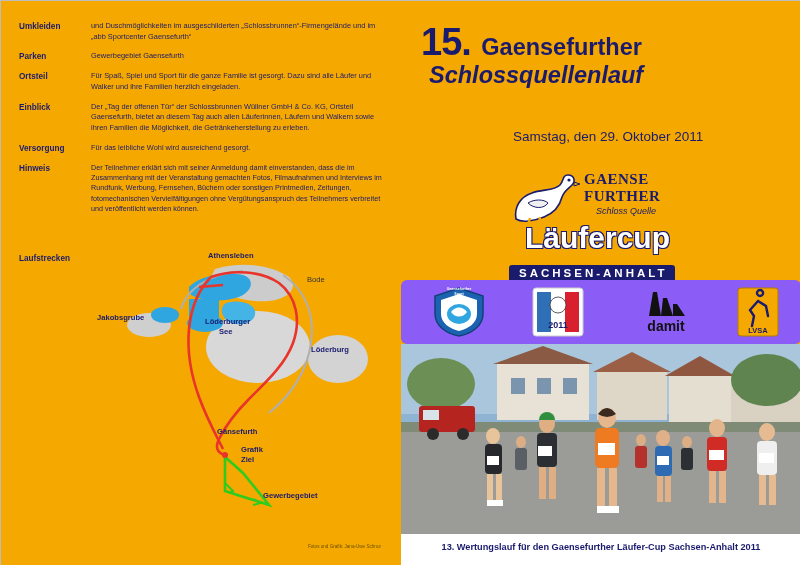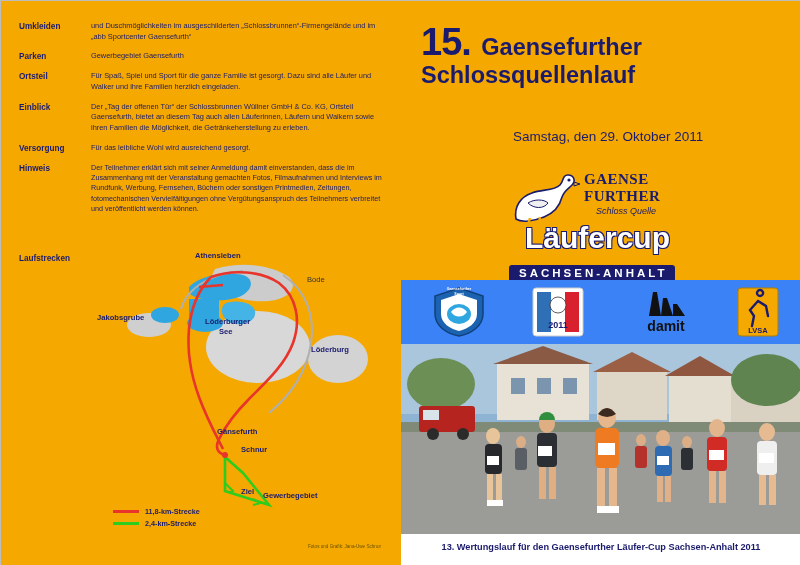--- a/index.html
+++ b/index.html
@@ -113,21 +113,22 @@
   .lcup-band {
     margin-top:12px; background:#1b1b6e; color:#ffffff;
     font-size:11.5px; font-weight:bold; letter-spacing:3px;
     padding:2px 8px 3px 10px; display:inline-block;
     border-radius:3px;
   }
 
   
   .sponsors {
     position:absolute; left:400px; top:279px; width:400px; height:64px;
-    background:#3b82f6;
+    background:#8b5cf6;
+    border-radius:6px;
   }
   .spon { position:absolute; top:6px; }
   .spon-badge {
     left:30px; width:56px; height:52px;
   }
   .spon-2011 { left:130px; width:54px; height:52px; }
   .spon-adidas { left:226px; width:78px; height:48px; }
   .spon-lvsa { left:335px; width:44px; height:52px; }
 
   .adidas-word {
@@ -205,54 +206,44 @@
         <path d="M118,30 C104,44 98,62 96,82 C94,104 98,128 106,150 C114,172 124,190 130,202" stroke="#e8342a" stroke-width="2.6" fill="none"></path>
         <path d="M106,40 L130,38" stroke="#e8342a" stroke-width="2.6" fill="none"></path>
 
         <path d="M132,210 L132,244 L176,258 L150,226 Z" stroke="#2ecc1e" stroke-width="2.6" fill="none"></path>
         <path d="M132,236 L140,244 L136,246" stroke="#2ecc1e" stroke-width="2" fill="none"></path>
         <path d="M160,252 L168,256 L160,258" stroke="#2ecc1e" stroke-width="2" fill="none"></path>
 
         <circle cx="132" cy="208" r="3" fill="#e8342a"></circle>
       </svg>
 
-      <div class="map-label" style="left:102px; top:4px;">Athensleben</div>
+      <div class="map-label" style="left:115px; top:4px;">Athensleben</div>
       <div class="map-label" style="left:4px; top:66px;">Jakobsgrube</div>
       <div class="map-label" style="left:112px; top:70px;">Löderburger</div>
       <div class="map-label" style="left:126px; top:80px;">See</div>
       <div class="map-label" style="left:218px; top:98px;">Löderburg</div>
       <div class="map-label" style="left:124px; top:180px;">Gänsefurth</div>
-      <div class="map-label" style="left:148px; top:198px;">Schnur</div>
-      <div class="map-label" style="left:148px; top:208px;margin-top:32px;">Ziel</div>
+      <div class="map-label" style="left:148px; top:198px;">Grafik</div>
+      <div class="map-label" style="left:148px; top:208px;">Ziel</div>
       <div class="map-label" style="left:170px; top:244px;">Gewerbegebiet</div>
       <div class="map-label plain" style="left:214px; top:28px;">Bode</div>
 
-      <div class="legend">
-        <div class="legend-row">
-          <span class="legend-line" style="background:#e8342a;"></span>
-          <span class="legend-text">11,8-km-Strecke</span>
-        </div>
-        <div class="legend-row">
-          <span class="legend-line" style="background:#2ecc1e;"></span>
-          <span class="legend-text">2,4-km-Strecke</span>
-        </div>
-      </div>
 
       <div class="credit">Fotos und Grafik: Jana-Uwe Schnur</div>
     </div>
   </div>
 
   <div class="right">
 
     <div class="title-area">
       <span class="num15">15.</span>
       <span class="title-lines">
         <div class="title-l1">Gaensefurther</div>
       </span>
-      <div class="title-l2" style="margin-left:0;">Schlossquellenlauf</div>
+      <div class="title-l2" style="margin-left:8px;font-style:italic;">Schlossquellenlauf</div>
     </div>
 
     <div class="subtitle">Samstag, den 29. Oktober 2011</div>
   </div>
 
   <div class="gf-logo">
     <svg width="76" height="58" viewBox="0 0 76 58">
       <path d="M10,50 C8,38 14,28 26,24 C36,20 48,22 54,16 C58,12 56,6 62,6 C68,6 70,12 66,16
                C62,20 58,22 56,28 C54,36 48,44 38,48 C28,52 16,54 10,50 Z" fill="#ffffff" stroke="#1b1b6e" stroke-width="1.6"></path>
       <circle cx="63" cy="11" r="1.6" fill="#1b1b6e"></circle>

